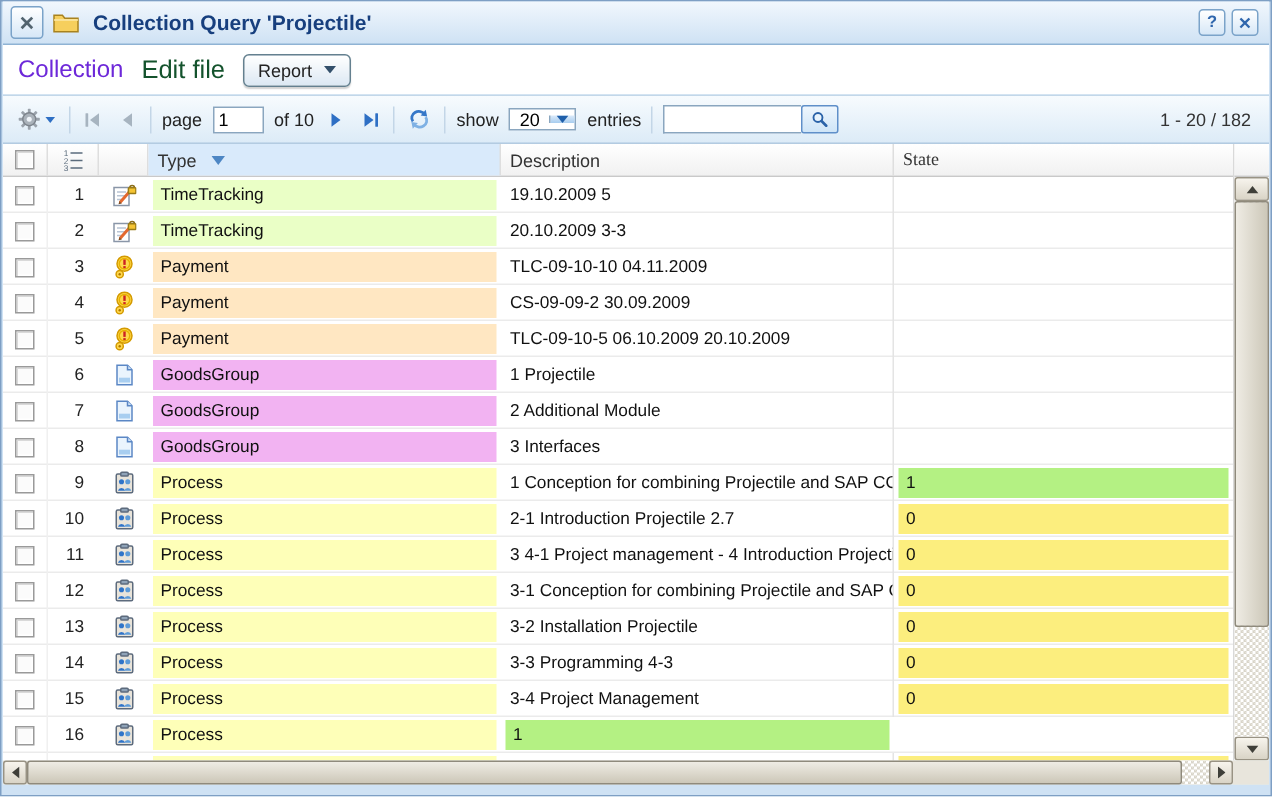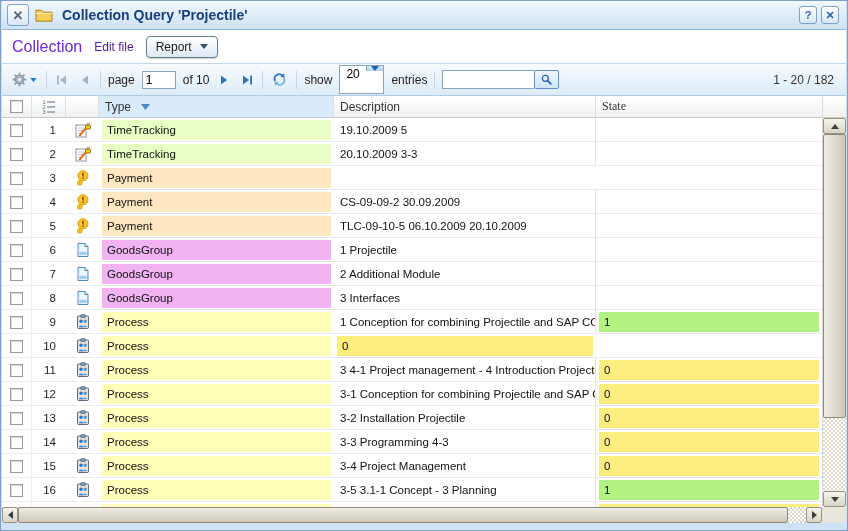--- a/index.html
+++ b/index.html
@@ -16,33 +16,33 @@
     cursor:pointer;font-family:inherit;padding:0;}
   .btn-close-left{width:22px;height:22px;font-size:13px;font-weight:bold;color:#53646f;}
   .btn-sm{width:18px;height:18px;font-size:11px;font-weight:bold;color:#2f66ad;}
   .win-title{font-weight:bold;color:#173f7e;font-size:14px;margin-left:3px;}
   .tb-spacer{flex:1;}
   .tb-right{display:flex;gap:4px;margin-right:2px;}
 
   
   .menubar{height:33px;flex:0 0 33px;background:#fff;display:flex;align-items:center;gap:12px;padding:0 10px;}
   .menu-label{color:#6d28d9;font-size:16px;}
-  .menu-link{color:#4c1d95;font-size:12px;cursor:pointer;}
+  .menu-link{color:#14532d;font-size:17px;cursor:pointer;}
   .report-btn{display:flex;align-items:center;gap:8px;height:22px;padding:0 9px;
     border:1px solid #64808f;border-radius:4px;background:linear-gradient(#ffffff,#dce8f3);
     font-size:12px;color:#222;box-shadow:0 1px 1px rgba(0,0,0,.18);cursor:pointer;font-family:inherit;}
 
   
   .toolbar{height:33px;flex:0 0 33px;display:flex;align-items:center;gap:7px;padding:0 8px;
     background:linear-gradient(#f7fbfe,#dcebf7);border-top:1px solid #c2d7e9;border-bottom:1px solid #b3cbe1;}
   .sep{width:1px;height:18px;background:#c3d6e7;flex:0 0 1px;}
   .tool-label{font-size:12px;color:#222;}
   .icon-btn{display:flex;align-items:center;gap:3px;background:none;border:none;cursor:pointer;padding:2px;}
   .page-input{width:34px;height:18px;border:1px solid #8aa6bf;font-size:12px;padding:0 3px;font-family:inherit;}
-  .fake-select{display:flex;align-items:flex-start;height:29px;border:1px solid #8aa6bf;background:#fff;cursor:pointer;}
+  .fake-select{display:flex;align-items:center;height:15px;border:1px solid #8aa6bf;background:#fff;cursor:pointer;}
   .fs-value{padding:1px 6px 0 6px;font-size:12px;min-width:26px;}
   .fs-caret{width:17px;background:linear-gradient(#dbeafa,#a8cdef);border-left:1px solid #8aa6bf;
     display:flex;align-items:center;justify-content:center;}
   .search-wrap{display:flex;align-items:center;}
   .search-input{width:92px;height:19px;border:1px solid #8aa6bf;border-right:none;font-size:12px;
     padding:0 4px;font-family:inherit;}
   .search-btn{width:25px;height:19px;border:1px solid #5f8fc9;border-radius:2px;
     background:linear-gradient(#eef6fd,#cfe5f7);display:flex;align-items:center;justify-content:center;cursor:pointer;}
   .range{margin-left:auto;font-size:12px;color:#333;padding-right:4px;}
 
@@ -290,20 +290,21 @@
                 <circle cx="8" cy="5.8" r="3.5" fill="none" stroke="#e8b200"></circle>
                 <rect x="7.2" y="3" width="1.6" height="3.6" fill="#cc2222"></rect>
                 <rect x="7.2" y="7.4" width="1.6" height="1.4" fill="#cc2222"></rect>
                 <circle cx="4.8" cy="12.8" r="2.4" fill="#ffd84d" stroke="#d49a00"></circle>
                 <circle cx="4.8" cy="12.8" r="0.8" fill="#b07800"></circle>
               </svg>
             </div>
     <div class="td">
               <div class="pill" style="background: rgb(255, 231, 194);">Payment</div>
             </div>
+    <div class="td td-desc">TLC-09-10-10 04.11.2009</div>
     <div class="td">
               <div class="pill" style="visibility: hidden;"></div>
             </div>
   </div>
           <div class="trow grid-cols">
     <div class="td td-check">
               <span class="checkbox"></span>
             </div>
     <div class="td td-num">4</div>
     <div class="td td-icon">
@@ -441,20 +442,21 @@
                 <rect x="5.5" y="0.8" width="5" height="2.6" rx="0.8" fill="#8fa3b8" stroke="#5d6b7d"></rect>
                 <circle cx="6" cy="7.2" r="1.7" fill="#2f74c9"></circle>
                 <circle cx="10.2" cy="7.2" r="1.7" fill="#5d9bd8"></circle>
                 <path d="M3.6 13.2 a2.5 2.5 0 0 1 4.8 0 z" fill="#2f74c9"></path>
                 <path d="M7.8 13.2 a2.5 2.5 0 0 1 4.8 0 z" fill="#5d9bd8"></path>
               </svg>
             </div>
     <div class="td">
               <div class="pill" style="background: rgb(254, 255, 184);">Process</div>
             </div>
+    <div class="td td-desc">2-1 Introduction Projectile 2.7</div>
     <div class="td">
               <div class="pill" style="background: rgb(252, 238, 126);">0</div>
             </div>
   </div>
           <div class="trow grid-cols">
     <div class="td td-check">
               <span class="checkbox"></span>
             </div>
     <div class="td td-num">11</div>
     <div class="td td-icon">
@@ -578,21 +580,20 @@
                 <rect x="5.5" y="0.8" width="5" height="2.6" rx="0.8" fill="#8fa3b8" stroke="#5d6b7d"></rect>
                 <circle cx="6" cy="7.2" r="1.7" fill="#2f74c9"></circle>
                 <circle cx="10.2" cy="7.2" r="1.7" fill="#5d9bd8"></circle>
                 <path d="M3.6 13.2 a2.5 2.5 0 0 1 4.8 0 z" fill="#2f74c9"></path>
                 <path d="M7.8 13.2 a2.5 2.5 0 0 1 4.8 0 z" fill="#5d9bd8"></path>
               </svg>
             </div>
     <div class="td">
               <div class="pill" style="background: rgb(254, 255, 184);">Process</div>
             </div>
-    <div class="td td-desc">3-5 3.1-1 Concept - 3 Planning</div>
     <div class="td">
               <div class="pill" style="background: rgb(180, 241, 131);">1</div>
             </div>
   </div>
           <div class="trow grid-cols">
     <div class="td td-check"></div>
     <div class="td td-num"></div>
     <div class="td td-icon"></div>
     <div class="td">
               <div class="pill" style="background: rgb(254, 255, 184);"></div>

